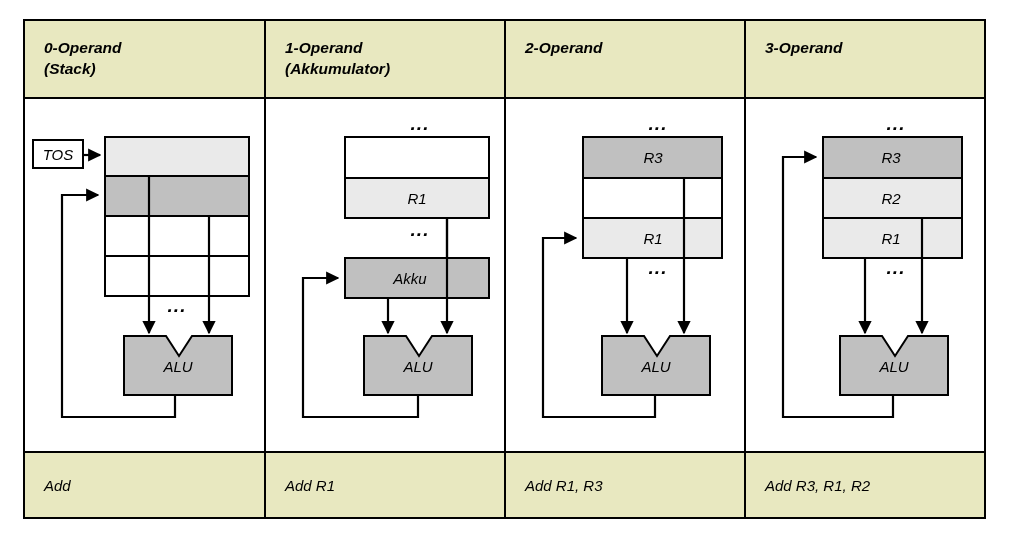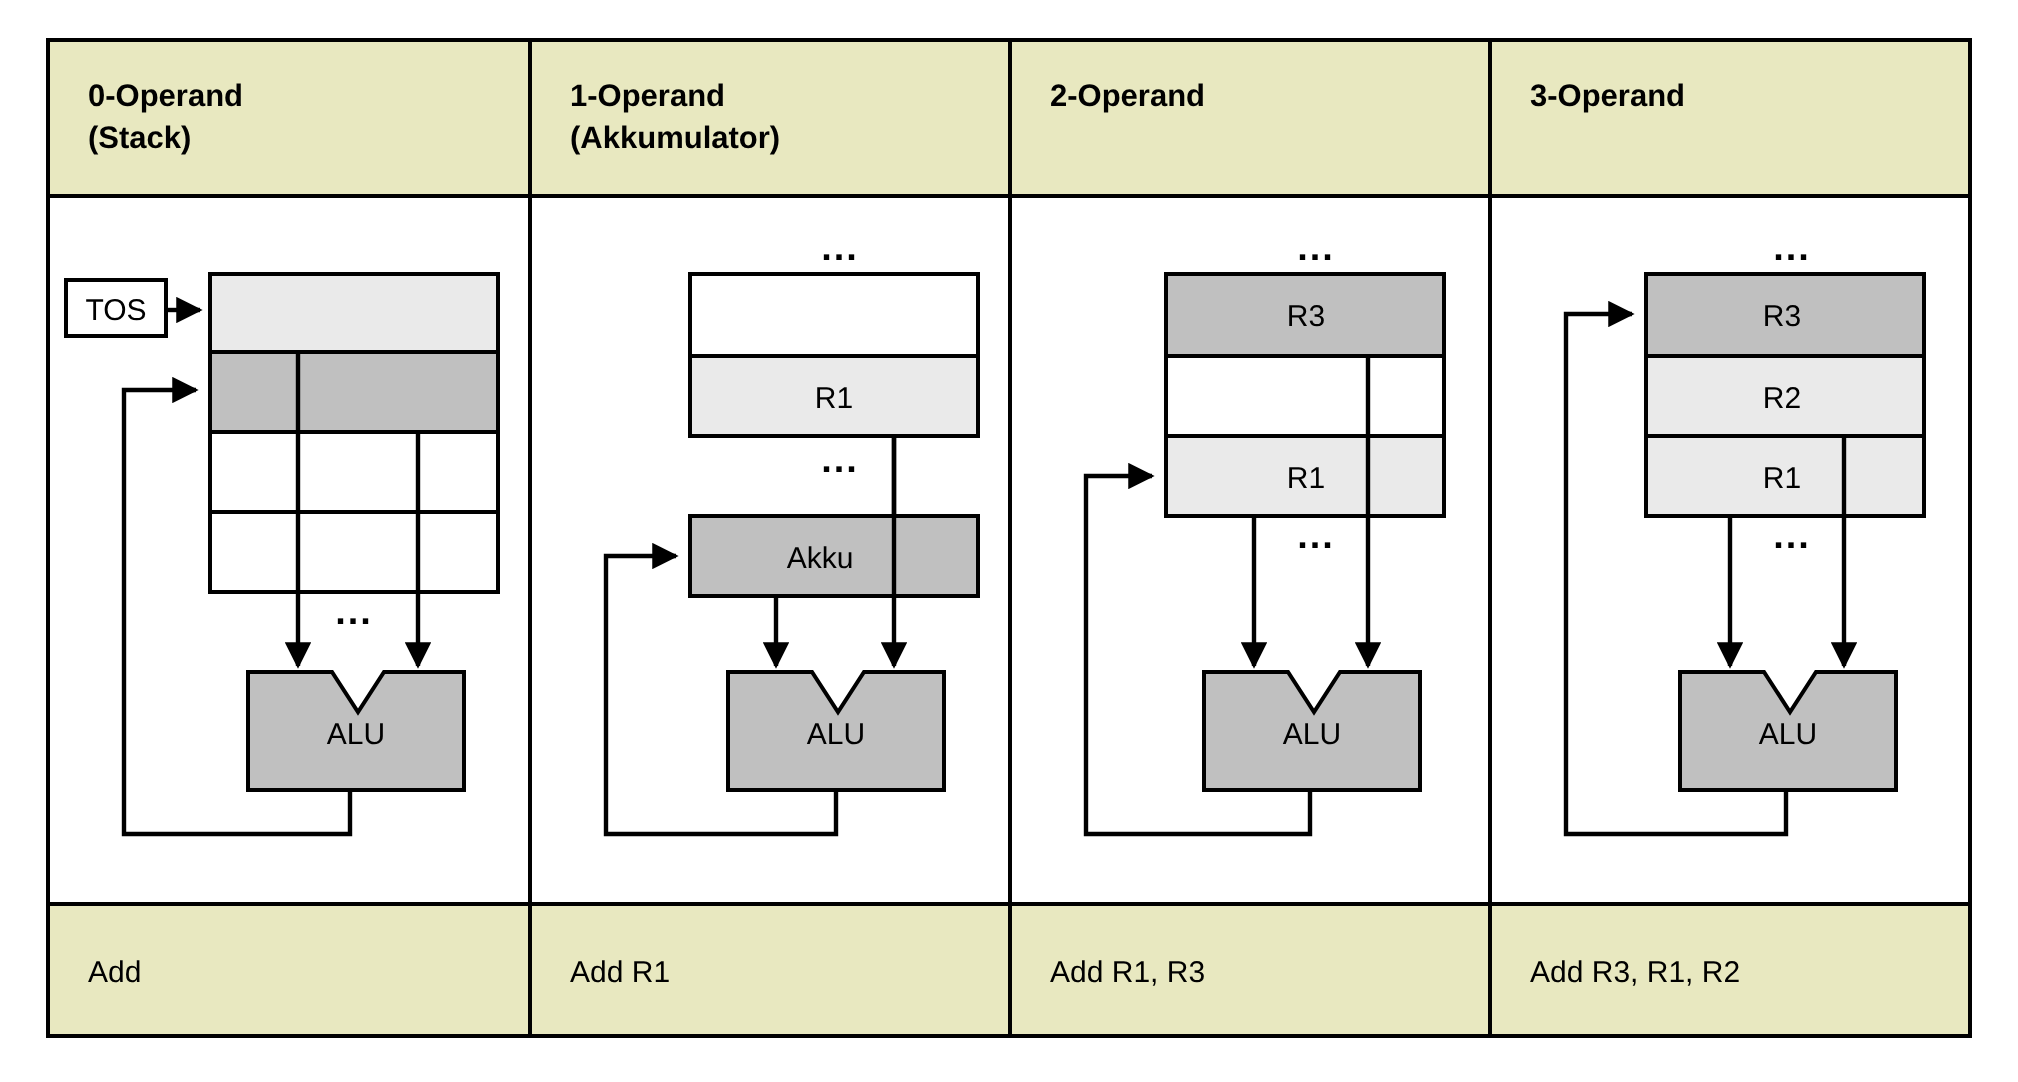--- a/index.html
+++ b/index.html
@@ -1,18 +1,18 @@
 <!DOCTYPE html>
 <html><head>
 <meta charset="utf-8">
 <style>
   html,body{margin:0;padding:0;background:#ffffff;}
   body{width:1009px;height:541px;overflow:hidden;
        font-family:"Liberation Sans","DejaVu Sans",sans-serif;}
-  #root{position:relative;width:1009px;height:541px;}
+  #root{position:relative;width:1009px;height:541px;font-style:italic;}
   svg{display:block;}
   .hdr-txt{font-size:15.5px;font-weight:bold;fill:#000;}
   .cell-txt{font-size:15px;fill:#000;}
   .box-txt{font-size:15px;fill:#000;}
   .dots{font-size:19px;font-weight:bold;fill:#000;letter-spacing:1px;}
 </style>
 </head>
 <body>
 
 <div id="root">

